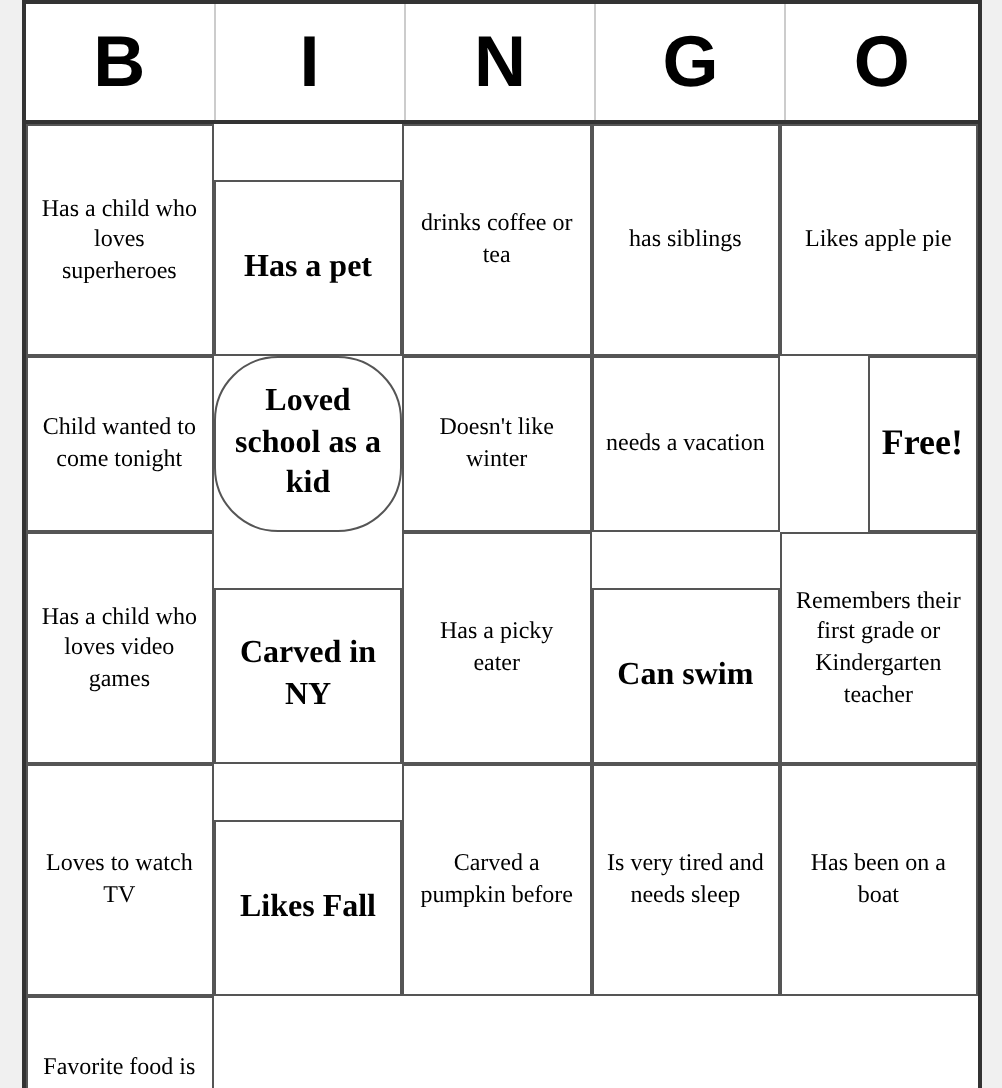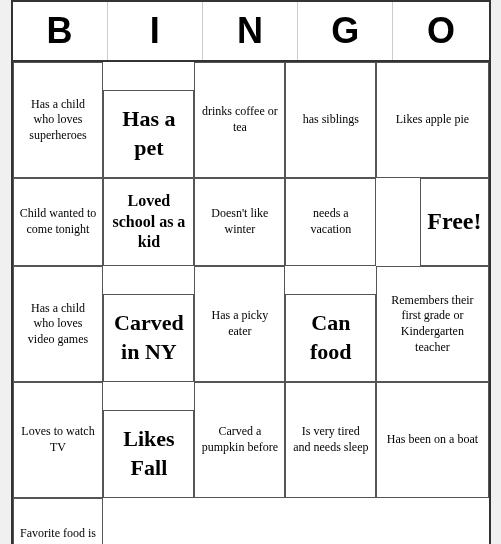--- a/index.html
+++ b/index.html
@@ -39,30 +39,31 @@
       min-height: 88px;
       display: flex;
       align-items: center;
       justify-content: center;
       text-align: center;
       padding: 6px;
       font-size: 12px;
       line-height: 1.3;
     }
     .bingo-cell.large-text {
-      font-size: 22px;
+      font-size: 16px;
       font-weight: bold;
       margin-top: 28px;
     }
     .bingo-cell.medium-text {
       font-size: 16px;
       font-weight: bold;
+      border-radius: 32px;
     }
     .bingo-cell.free {
-      font-size: 24px;
+      font-size: 18px;
       font-weight: bold;
       margin-left: 44px;
     }
   </style>
 </head>
 <body>
 
 <div class="bingo-card">
   <div class="bingo-header">
   <div class="bingo-letter">B</div>
@@ -78,21 +79,21 @@
       <div class="bingo-cell">has siblings</div>
       <div class="bingo-cell">Likes apple pie</div>
       <div class="bingo-cell">Child wanted to come tonight</div>
       <div class="bingo-cell medium-text">Loved school as a kid</div>
       <div class="bingo-cell">Doesn't like winter</div>
       <div class="bingo-cell">needs a vacation</div>
       <div class="bingo-cell free">Free!</div>
       <div class="bingo-cell">Has a child who loves video games</div>
       <div class="bingo-cell large-text">Carved in NY</div>
       <div class="bingo-cell">Has a picky eater</div>
-      <div class="bingo-cell large-text">Can food</div>
+      <div class="bingo-cell large-text">Can swim</div>
       <div class="bingo-cell">Remembers their first grade or Kindergarten teacher</div>
       <div class="bingo-cell">Loves to watch TV</div>
       <div class="bingo-cell large-text">Likes Fall</div>
       <div class="bingo-cell">Carved a pumpkin before</div>
       <div class="bingo-cell">Is very tired and needs sleep</div>
       <div class="bingo-cell">Has been on a boat</div>
       <div class="bingo-cell">Favorite food is breakfast food</div>
     </div>
 </div>
 

